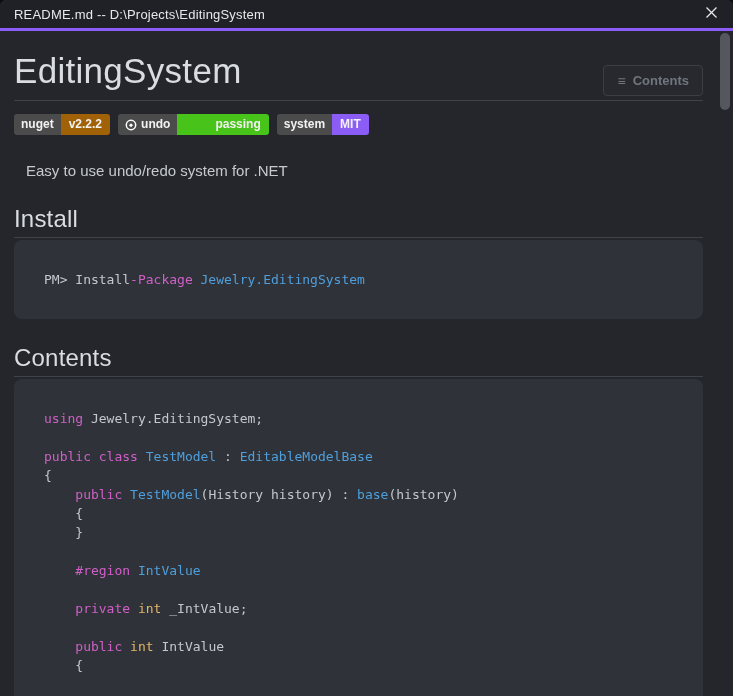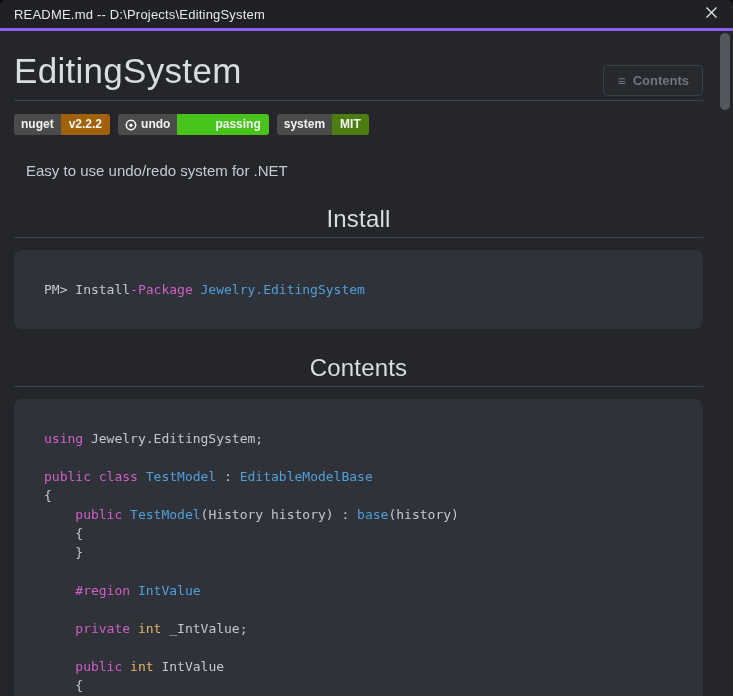--- a/index.html
+++ b/index.html
@@ -22,32 +22,32 @@
   
   .content{position:relative;padding:0 30px 0 14px;}
   .contents-btn{
     position:absolute;top:13px;right:30px;display:flex;align-items:center;gap:7px;
     background:rgba(255,255,255,0.015);border:1px solid var(--border-color);border-radius:4px;
     padding:7px 13px;color:var(--muted-color);font-family:"Liberation Sans",sans-serif;
     font-size:13px;font-weight:bold;cursor:pointer;
   }
   .hamburger{font-size:14px;line-height:10px;}
   h1{margin:21px 0 0;font-size:35px;line-height:38px;font-weight:400;color:var(--heading-color);letter-spacing:.3px;}
-  h2{margin:24px 0 0;font-size:24px;line-height:30px;font-weight:400;color:var(--heading-color);letter-spacing:.2px;text-align:center;}
+  h2{margin:24px 0 0;font-size:24px;line-height:30px;font-weight:400;color:var(--heading-color);letter-spacing:.2px;}
   .rule{height:1px;background:var(--hr-color);border:0;margin:0;}
   .rule.after-h1{margin-top:10px;}
   .rule.after-h2{margin-top:3px;}
   .badges{margin-top:13px;display:flex;gap:8px;}
   .badge{display:inline-flex;border-radius:3px;overflow:hidden;font-size:12px;font-weight:600;
          color:var(--badge-text);line-height:15px;cursor:pointer;}
   .badge .b-label{background:var(--badge-label-bg);padding:3px 7px;display:inline-flex;align-items:center;gap:4px;}
   .badge .b-value{padding:3px 8px;}
   .desc{margin:27px 12px 7px;font-size:15px;line-height:18px;color:var(--text-color);}
   .code{
-    margin:12px 0 0;background:var(--codeblock-bg);border-radius:8px;padding:30px;
+    margin:2px 0 0;background:var(--codeblock-bg);border-radius:8px;padding:30px;
     font-family:"DejaVu Sans Mono",monospace;font-size:13px;line-height:19px;
     white-space:pre;overflow:hidden;
   }
   .code-line{height:19px;}
   .tok-plain{color:var(--code-plain);}
   .tok-kw{color:var(--code-keyword);}
   .tok-type{color:var(--code-type);}
   .tok-num{color:var(--code-number);text-align:right;}
   
   .scrollbar{position:absolute;top:33px;right:3px;width:10px;bottom:2px;}
@@ -96,21 +96,21 @@
               </svg>
             </span>
             <span>undo</span>
           </span>
           <span class="b-value" style="background: rgb(71, 195, 25); padding-left: 38px;">passing</span>
         </span>
         <span class="badge">
           <span class="b-label">
             <span>system</span>
           </span>
-          <span class="b-value" style="background: #4d7c0f;">MIT</span>
+          <span class="b-value" style="background: #8b5cf6;">MIT</span>
         </span>
       </div>
 
     <p class="desc">Easy to use undo/redo system for .NET</p>
 
     <h2>Install</h2>
     <div class="rule after-h2"></div>
     <div class="code"><div class="code-line"><span class="tok-plain">PM&gt; Install</span><span class="tok-kw">-Package</span><span class="tok-plain"> </span><span class="tok-type">Jewelry.EditingSystem</span></div></div>
 
     <h2>Contents</h2>

